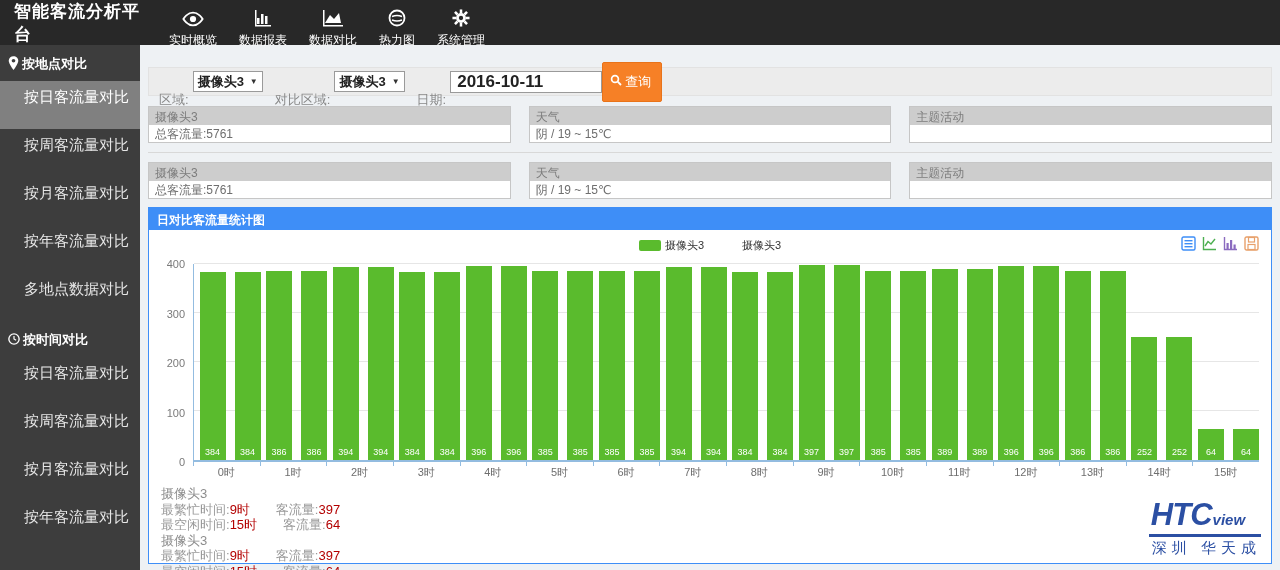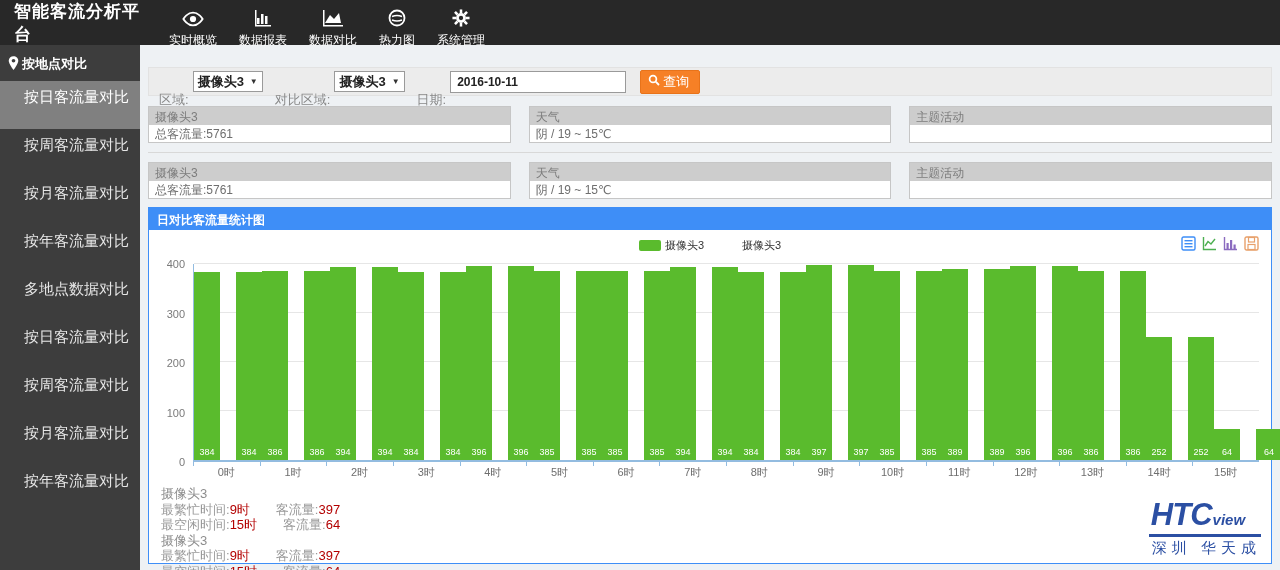--- a/index.html
+++ b/index.html
@@ -20,22 +20,22 @@
   .side-item { color:#e6e6e6; font-size:15px; padding:7px 0 22px 24px; cursor:pointer; }
   .side-item.active { background:#808080; color:#fff; }
 
   
   .main { position:absolute; top:45px; left:140px; width:1140px; height:525px; padding:22px 8px 0 8px; }
 
   .filter-bar { background:#ececec; border:1px solid #e2e2e2; height:29px; display:flex; align-items:center; padding:0 10px; font-size:13px; color:#888; margin-bottom:10px; }
   .filter-label { margin-right:4px;margin-top:36px; }
   .fake-select { background:#fff; border:1px solid #9a9a9a; height:21px; display:inline-flex; align-items:center; padding:0 4px; font-size:13px; color:#222; font-weight:bold; margin-right:12px; cursor:pointer; }
   .fake-select .arrow { margin-left:6px; font-size:8px; color:#333; font-weight:normal; }
-  .date-input { border:1px solid #9a9a9a; height:22px; width:176px; font-size:12px; color:#222; font-weight:bold; padding:0 6px; margin-right:14px; font-family:inherit; }
-  .query-btn { background:#f68026; border:1px solid #e8731a; color:#fff; height:24px; padding:0 10px 0 7px; font-size:13px; border-radius:2px; display:inline-flex; align-items:center; gap:3px; cursor:pointer; font-family:inherit; }
+  .date-input { border:1px solid #9a9a9a; height:22px; width:152px; font-size:17px; color:#222; font-weight:bold; padding:0 6px; font-family:inherit; }
+  .query-btn { background:#f68026; border:1px solid #e8731a; color:#fff; height:40px; padding:0 10px 0 7px; font-size:13px; border-radius:2px; display:inline-flex; align-items:center; gap:3px; cursor:pointer; font-family:inherit; }
 
   .info-row { display:flex; gap:18px; margin-bottom:0; }
   .info-row + .info-row { border-top:1px solid #d8d8d8; padding-top:9px; }
   .info-row.first { padding-bottom:9px; }
   .info-box { flex:1; border:1px solid #c6c6c6; background:#fff; }
   .info-box-header { background:#cdcdcd; color:#7c7c7c; font-size:12px; padding:2px 6px; height:18px; }
   .info-box-body { color:#6e6e6e; font-size:12px; padding:1px 6px; height:17px; white-space:pre; }
 
   
   .chart-panel { margin-top:8px; border:1px solid #3e8ef7; background:#fff; height:357px; }
@@ -48,21 +48,21 @@
   .legend-item.second { margin-left:28px; }
   .toolbox { position:absolute; right:4px; top:2px; display:flex; gap:6px; }
   .toolbox span { cursor:pointer; display:inline-flex; }
 
   .chart-area { position:relative; margin:8px 4px 0 2px; height:216px; }
   .y-axis { position:absolute; left:0; top:0; width:30px; height:198px; }
   .y-tick { position:absolute; right:4px; font-size:11px; color:#7a7a7a; transform:translateY(6px); }
   .plot-wrap { margin-left:34px; }
   .plot { position:relative; height:198px; display:flex; justify-content:space-around; align-items:flex-end; border-left:1px solid #93bce0; border-bottom:2px solid #93bce0; }
   .gridline { position:absolute; left:0; right:0; height:1px; background:#e6e6e6; z-index:0; }
-  .bar-group { flex:1; height:100%; display:flex; align-items:flex-end; justify-content:center; gap:16px; z-index:1; }
+  .bar-group { flex:1; height:100%; display:flex; align-items:flex-end; justify-content:flex-end; gap:9px; z-index:1; }
   .bar { width:26px; position:relative; }
   .bar-label { position:absolute; bottom:3px; left:0; width:100%; text-align:center; color:#fff; font-size:9px; }
   .xaxis { display:flex; height:18px; }
   .xlabel { flex:1; text-align:center; font-size:11px; color:#6e6e6e; padding-top:3px; position:relative; }
   .xlabel::before { content:""; position:absolute; left:0; top:-2px; height:6px; width:1px; background:#93bce0; }
 
   .below-chart { display:flex; justify-content:space-between; align-items:flex-start; margin:6px 6px 0 4px; }
   .stats { font-size:13px; line-height:15.5px; color:#999; }
   .stat-line .val { color:#b30000; }
   .stat-line .lbl2 { margin-left:26px; }
@@ -139,20 +139,27 @@
           <path d="M6 0C3 0 .8 2.2.8 5c0 3.6 5.2 10 5.2 10s5.2-6.4 5.2-10C11.2 2.2 9 0 6 0z" fill="#fff"></path>
           <circle cx="6" cy="5" r="2" fill="#3d3d3d"></circle>
         </svg></span>
     <span>按地点对比</span>
   </div>
   <div class="side-item active">按日客流量对比</div>
   <div class="side-item">按周客流量对比</div>
   <div class="side-item">按月客流量对比</div>
   <div class="side-item">按年客流量对比</div>
   <div class="side-item">多地点数据对比</div>
+  <div class="side-section-title">
+    <span><svg width="12" height="12" viewBox="0 0 14 14">
+          <circle cx="7" cy="7" r="6" fill="none" stroke="#fff" stroke-width="1.6"></circle>
+          <path d="M7 3.5 V7 L9.5 8.5" fill="none" stroke="#fff" stroke-width="1.4"></path>
+        </svg></span>
+    <span>按时间对比</span>
+  </div>
   <div class="side-item">按日客流量对比</div>
   <div class="side-item">按周客流量对比</div>
   <div class="side-item">按月客流量对比</div>
   <div class="side-item">按年客流量对比</div>
 </aside>
 
 <main class="main">
 
   <div class="filter-bar">
     <span class="filter-label">区域:</span>

